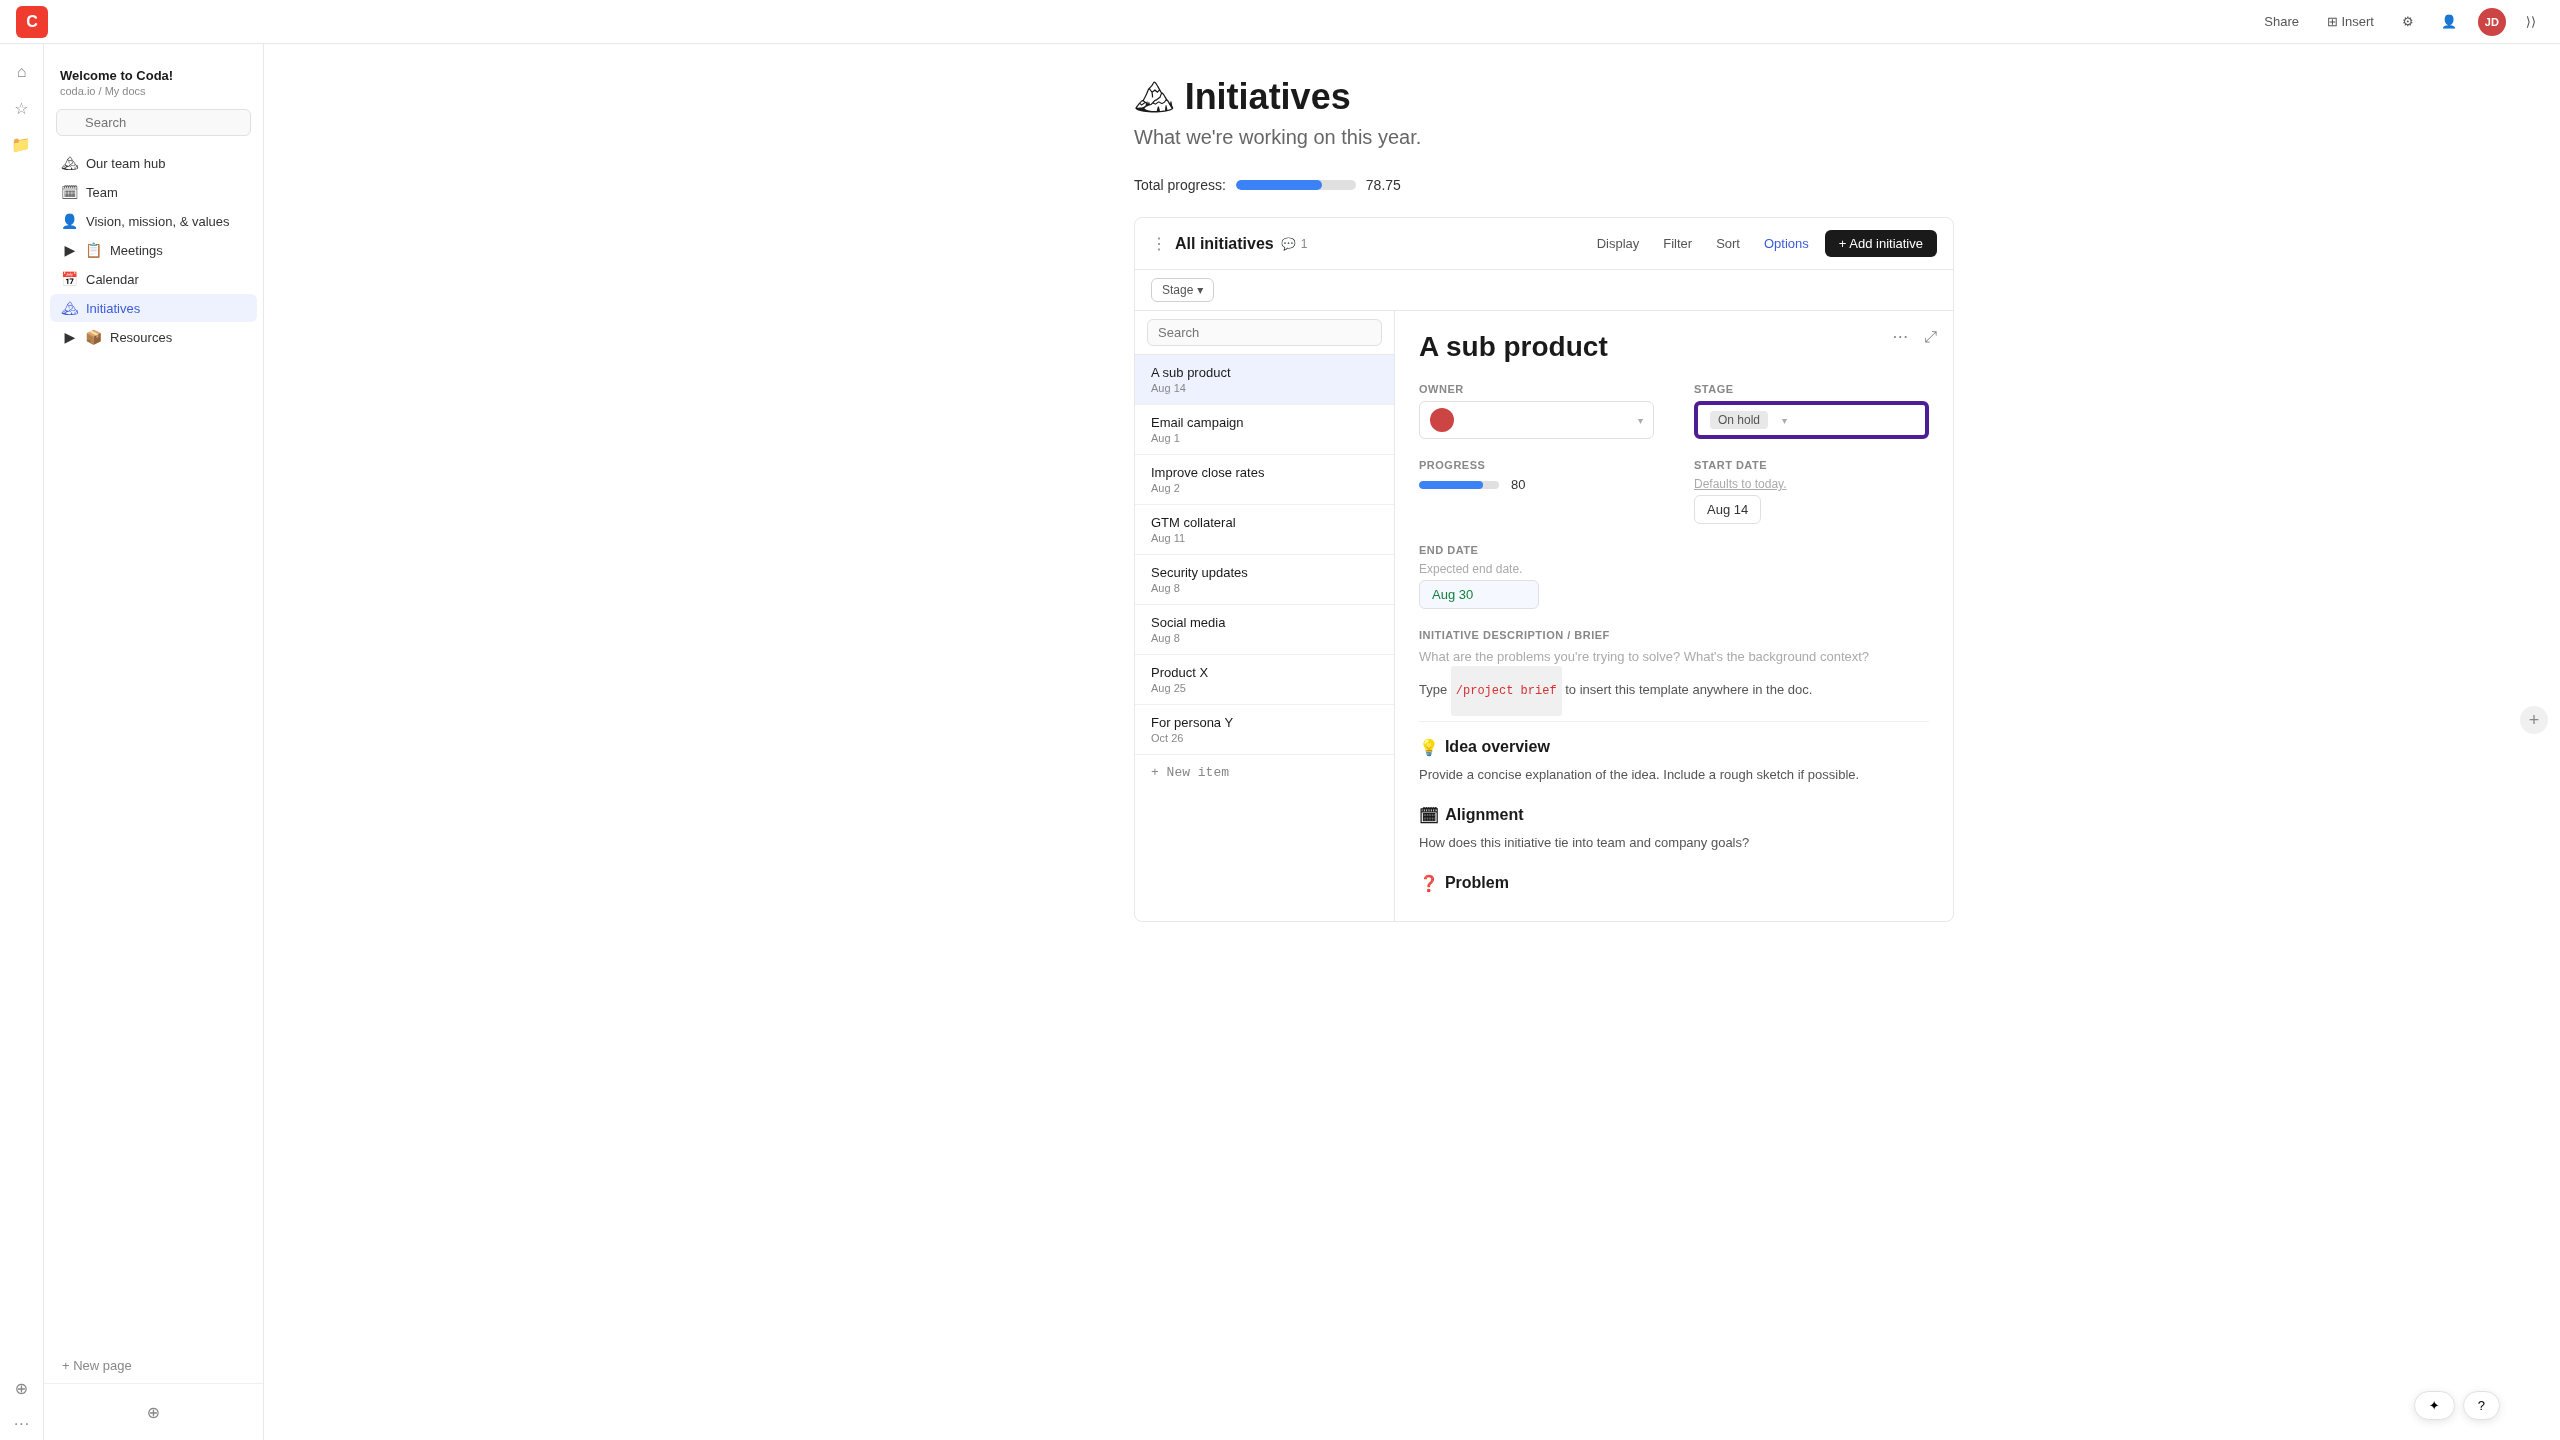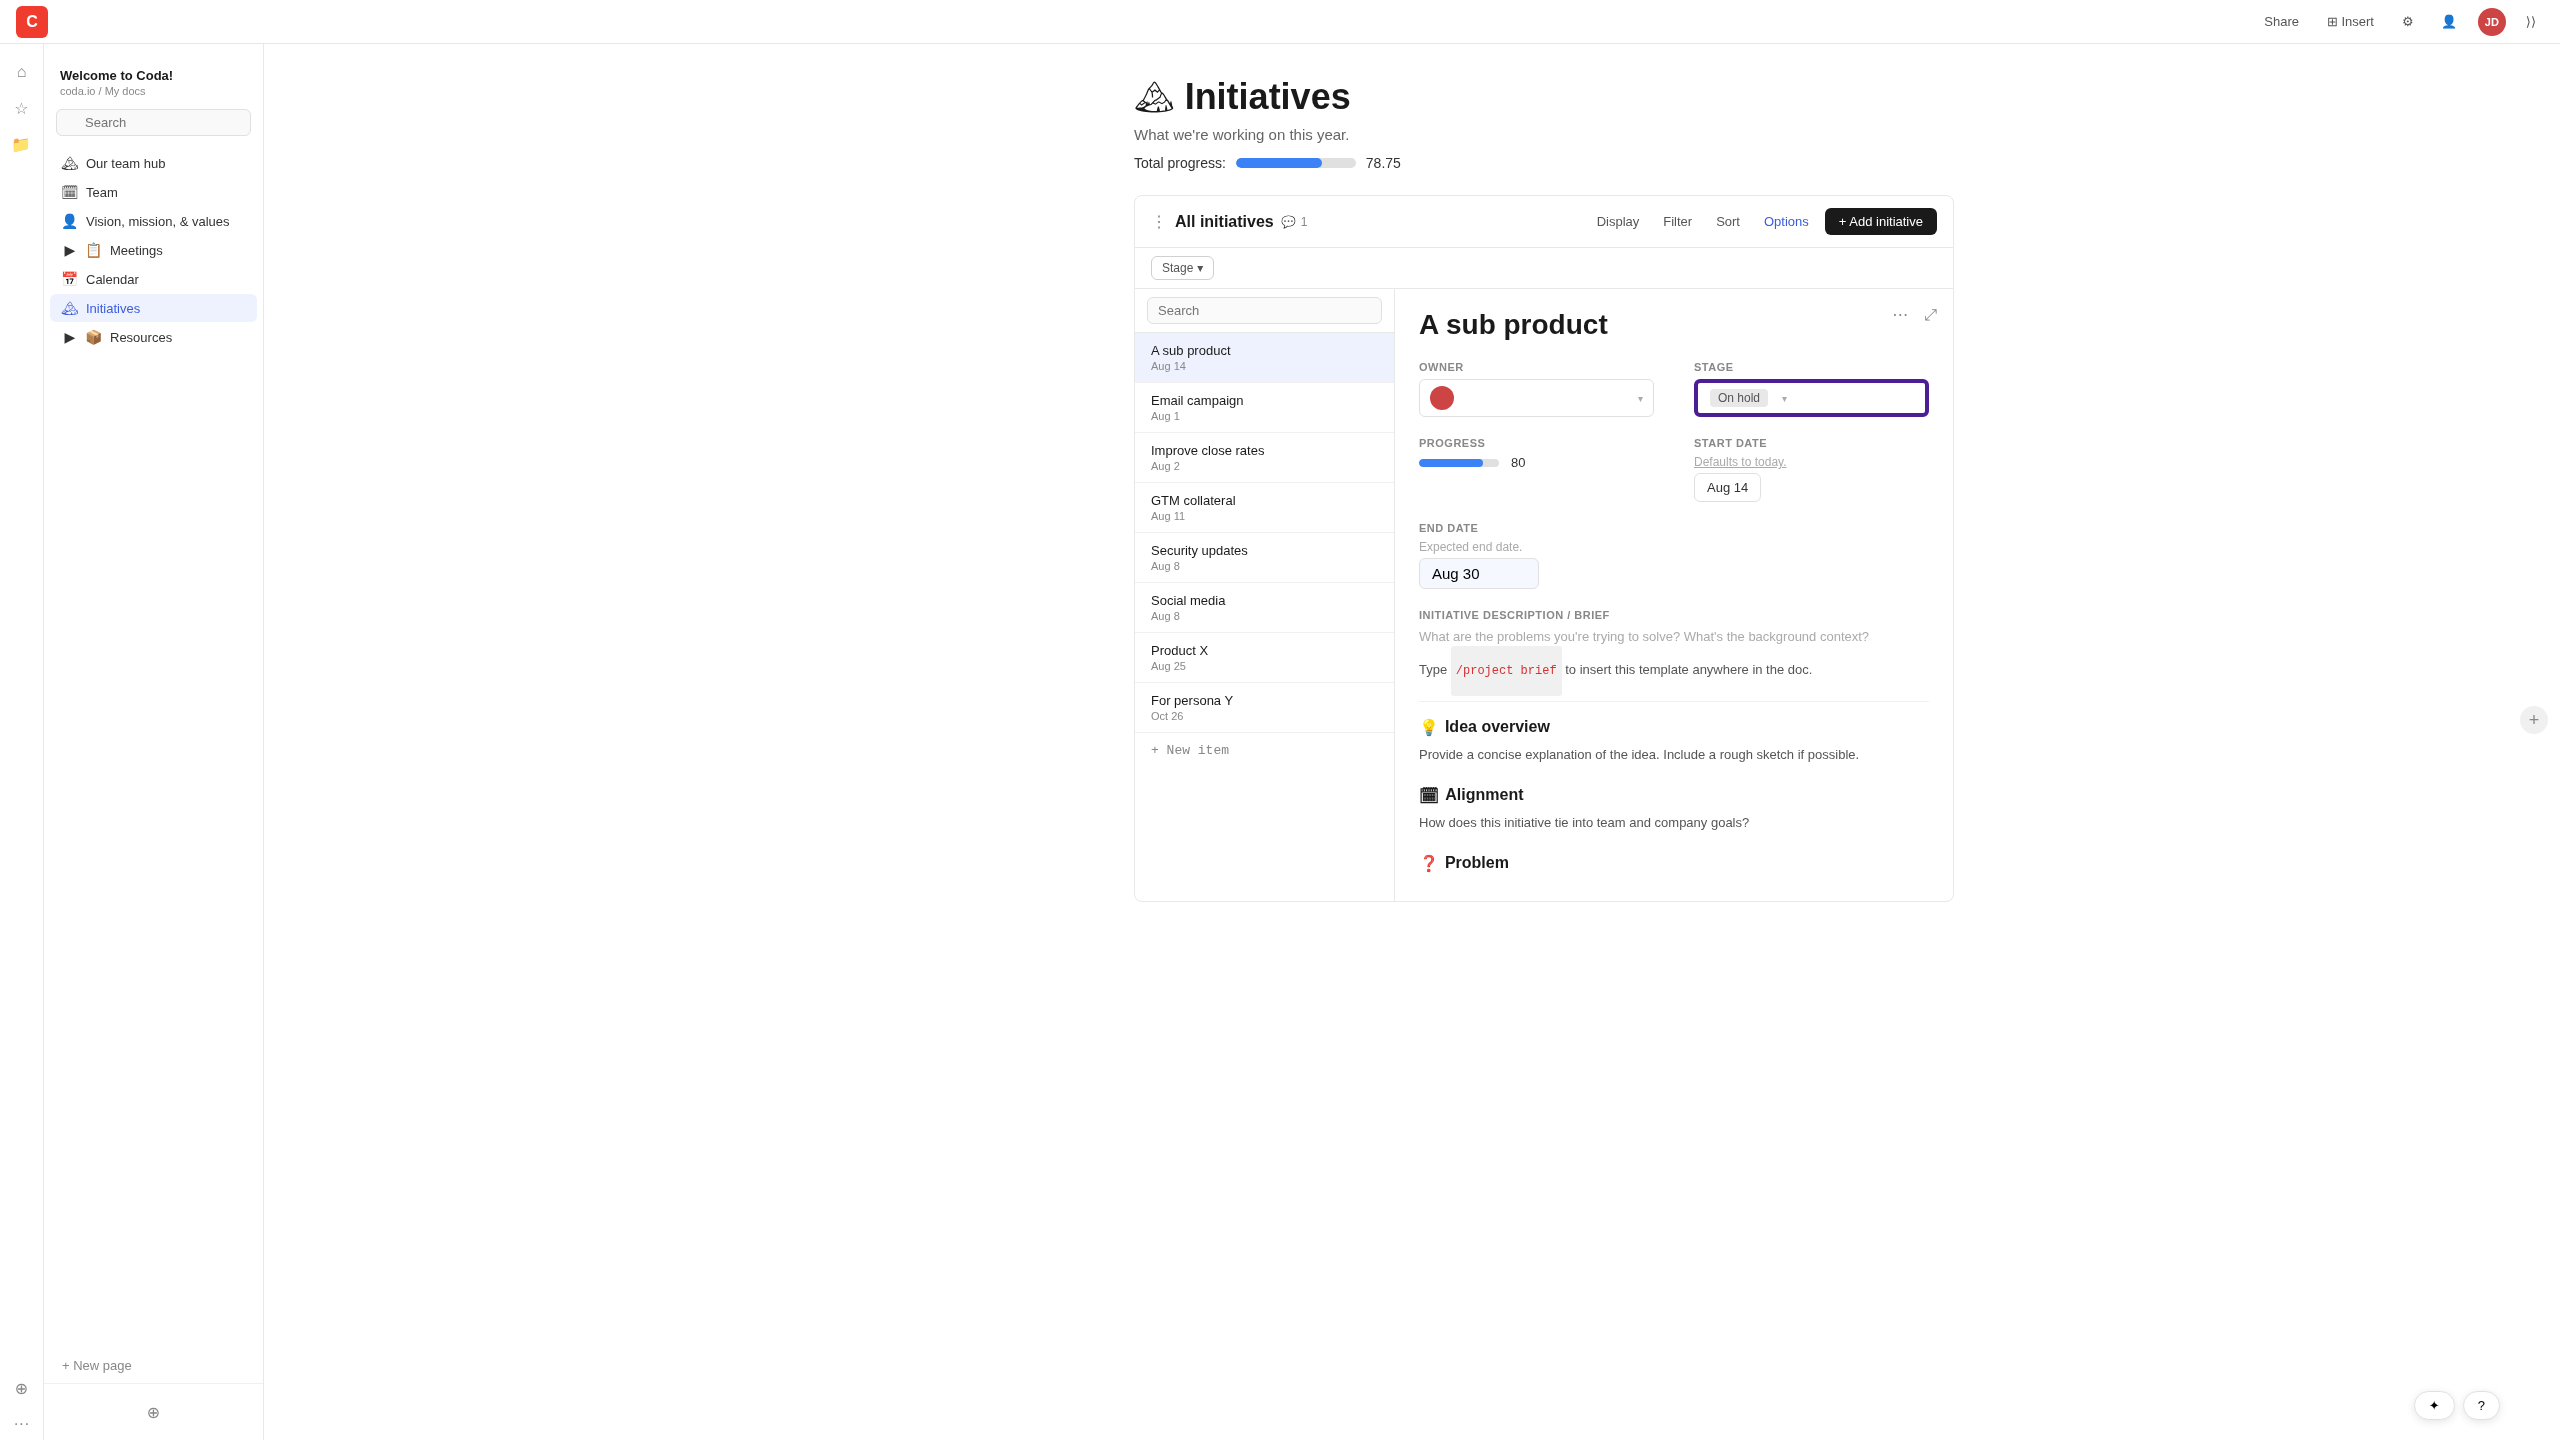--- a/index.html
+++ b/index.html
@@ -31,21 +31,21 @@
     .nav-item .nav-icon { width: 16px; height: 16px; display: flex; align-items: center; justify-content: center; font-size: 14px; flex-shrink: 0; }
     .new-page-btn { display: flex; align-items: center; gap: 6px; padding: 6px 12px; cursor: pointer; color: #888; font-size: 13px; margin: 4px 6px; border-radius: 6px; border: none; background: none; }
     .sidebar-bottom { padding: 8px 0; border-top: 1px solid #f0f0f0; }
 
     
     .main { flex: 1; overflow-y: auto; padding-top: 44px; display: flex; flex-direction: column; }
     .content-area { max-width: 900px; margin: 0 auto; padding: 32px 40px; width: 100%; }
     .page-header { display: flex; align-items: center; gap: 10px; margin-bottom: 8px; }
     .page-title { font-size: 36px; font-weight: 700; color: #1a1a1a; }
     .page-emoji { font-size: 32px; }
-    .page-subtitle { font-size: 15px; color: #666; margin-bottom: 12px; }
+    .page-subtitle { font-size: 20px; color: #666; margin-bottom: 28px; }
 
     
     .progress-section { display: flex; align-items: center; gap: 10px; margin-bottom: 24px; }
     .progress-label { font-size: 14px; color: #333; }
     .progress-bar-container { width: 120px; height: 10px; background: #e0e0e0; border-radius: 5px; overflow: hidden; }
     .progress-bar-fill { height: 100%; background: #3b82f6; border-radius: 5px; }
     .progress-value { font-size: 14px; color: #333; }
 
     
     .initiatives-section { border: 1px solid #e8e8e8; border-radius: 8px; overflow: hidden; }
@@ -94,21 +94,21 @@
     .progress-field-label { font-size: 11px; font-weight: 600; color: #888; text-transform: uppercase; letter-spacing: 0.5px; margin-bottom: 6px; }
     .mini-progress-bar { width: 80px; height: 8px; background: #e0e0e0; border-radius: 4px; overflow: hidden; display: inline-block; vertical-align: middle; margin-right: 6px; }
     .mini-progress-fill { height: 100%; background: #3b82f6; border-radius: 4px; }
     .progress-num { font-size: 13px; color: #333; }
     .start-date-field { flex: 1; }
     .date-hint { font-size: 12px; color: #aaa; margin-bottom: 4px; text-decoration: underline; }
     .date-value { border: 1px solid #e0e0e0; border-radius: 6px; padding: 6px 12px; font-size: 13px; color: #333; background: #fff; display: inline-block; }
 
     .end-date-section { margin-bottom: 20px; }
     .end-date-hint { font-size: 12px; color: #aaa; margin-bottom: 4px; }
-    .end-date-value { border: 1px solid #e0e0e0; border-radius: 6px; padding: 6px 12px; font-size: 15px; color: #000000; background: #f5f8ff; display: inline-block; min-width: 120px; }
+    .end-date-value { border: 1px solid #e0e0e0; border-radius: 6px; padding: 6px 12px; font-size: 13px; color: #15803d; background: #f5f8ff; display: inline-block; min-width: 120px; }
 
     .description-section { margin-bottom: 20px; }
     .desc-label { font-size: 11px; font-weight: 600; color: #888; text-transform: uppercase; letter-spacing: 0.5px; margin-bottom: 6px; }
     .desc-text { font-size: 13px; color: #aaa; margin-bottom: 12px; line-height: 1.6; }
     .desc-code-text { font-size: 13px; color: #555; line-height: 1.6; margin-bottom: 4px; }
     .code-inline { background: #f0f0f0; border-radius: 3px; padding: 18px 5px; font-family: 'Courier New', monospace; font-size: 12px; color: #d63031; }
 
     .section-heading { font-size: 16px; font-weight: 600; color: #1a1a1a; margin-bottom: 8px; display: flex; align-items: center; gap: 6px; }
     .section-text { font-size: 13px; color: #555; line-height: 1.6; margin-bottom: 20px; }
 

